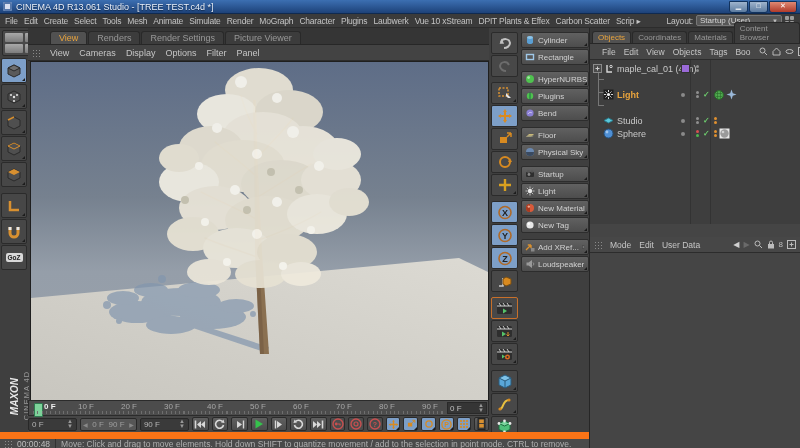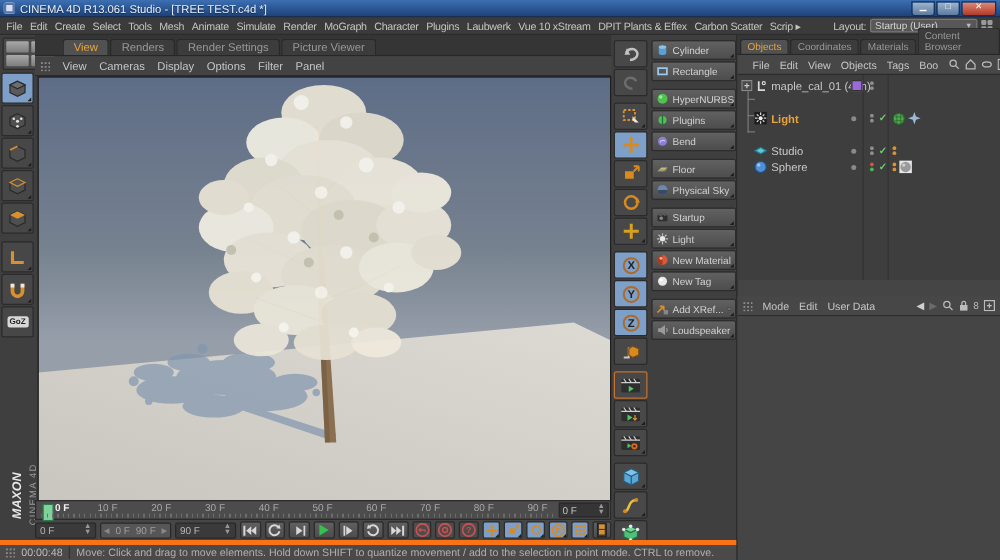--- a/index.html
+++ b/index.html
@@ -114,21 +114,21 @@
         font-size:8px;color:#9f9f9f;display:flex;align-items:center;justify-content:space-between;padding:0 2px;box-sizing:border-box;}
   .tpbtn{width:17px;height:14px;background:linear-gradient(#606060,#4c4c4c);border:1px solid #2b2b2b;border-radius:2px;
          display:flex;align-items:center;justify-content:center;box-sizing:border-box;}
   .rec{width:16px;height:14px;background:#4c4c4c;border:1px solid #2b2b2b;border-radius:2px;
        display:flex;align-items:center;justify-content:center;box-sizing:border-box;}
   .ktog{width:15px;height:14px;background:#7d9fc8;border:1px solid #2b2b2b;border-radius:2px;
         display:flex;align-items:center;justify-content:center;position:relative;box-sizing:border-box;}
   .ktog .sub{position:absolute;right:0;bottom:0;width:0;height:0;border-left:3px solid transparent;border-bottom:3px solid #1c1c1c;}
 
   
-  .status{left:0;top:432px;width:589px;height:16px;background:#4a4a4a;border-top:4px solid #f97316;
+  .status{left:0;top:432px;width:589px;height:16px;background:#4a4a4a;border-top:7px solid #f97316;
           display:flex;align-items:center;gap:5px;padding:0 4px;box-sizing:border-box;text-align:right;}
   .status .tc{font-size:8.5px;color:#bdbdbd;}
   .status .sep{width:1px;height:10px;background:#313131;}
   .status .msg{font-size:8.5px;color:#b0b0b0;white-space:nowrap;overflow:hidden;}
 </style>
 </head>
 <body>
 
 <div class="abs titlebar">
   <span class="appicon"></span>

